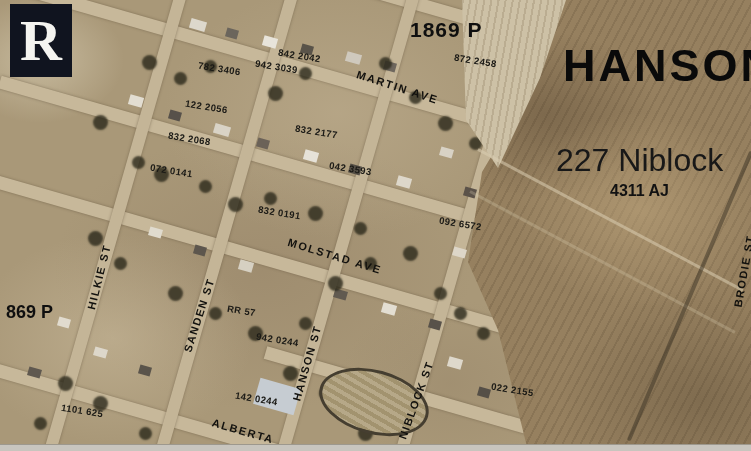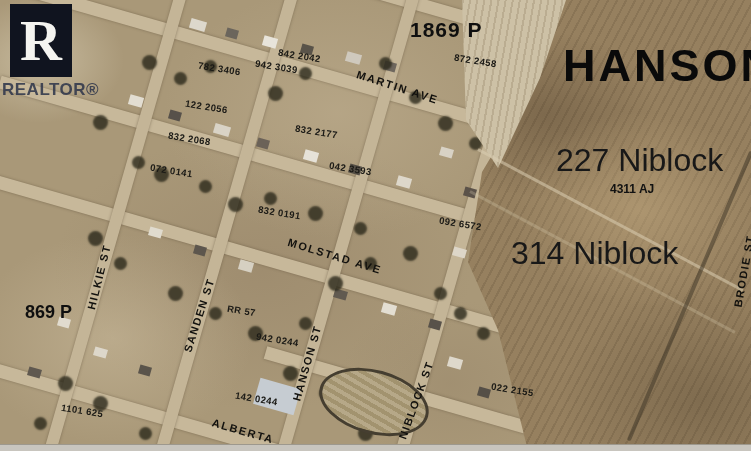--- a/index.html
+++ b/index.html
@@ -47,21 +47,21 @@
     background:#c8c5be;border-top:1px solid #9d988d;z-index:5;}
   
   .lbl{position:absolute;color:#161616;white-space:nowrap;z-index:6;}
   .pl{font-size:9.5px;font-weight:bold;letter-spacing:.4px;transform:rotate(9deg);color:#1b1a16;}
   .slh{font-size:11px;font-weight:bold;letter-spacing:1.8px;color:#12110e;}
   .slv{font-size:11px;font-weight:bold;letter-spacing:1.5px;color:#12110e;}
   .big-town{font-size:45px;font-weight:bold;letter-spacing:3px;color:#0a0a0a;}
   .listing{font-size:32px;color:#181818;}
   .plan-big{font-size:21px;font-weight:bold;letter-spacing:1px;color:#0f0f0f;}
   .plan-mid{font-size:18px;font-weight:bold;color:#0f0f0f;}
-  .plan-sm{font-size:12px;font-weight:bold;color:#121212;}
+  .plan-sm{font-size:16px;font-weight:bold;color:#121212;}
   
   #logo-box{position:absolute;left:10px;top:4px;width:62px;height:73px;background:#10141f;
     z-index:8;display:flex;align-items:center;justify-content:center;}
   #logo-letter{font-family:"Liberation Serif",serif;font-weight:bold;font-size:58px;
     color:#f4f4f0;line-height:1;}
   #logo-text{position:absolute;left:2px;top:80px;font-size:17px;font-weight:bold;
     letter-spacing:.5px;color:rgba(48,55,75,.88);z-index:8;}
 </style>
 </head>
 <body>
@@ -152,24 +152,23 @@
     740px 250px 1px 1px rgba(70,62,44,.85),715px 270px 1px 1px rgba(70,62,44,.85),
     705px 335px 1px 1px rgba(70,62,44,.85),690px 365px 1px 1px rgba(70,62,44,.85)" style2=""></div>
 
   <div id="oval"></div>
 
   <div id="bottom-strip"></div>
 
   <div class="lbl big-town" style="left:563px;top:40px">HANSON</div>
 
   <div class="lbl listing" style="left:556px;top:142px">227 Niblock</div>
-  <div class="lbl listing" style="left:511px;top:235px">314 Niblock</div>
 
   <div class="lbl plan-big" style="left:410px;top:18px">1869 P</div>
-  <div class="lbl plan-mid" style="left:25px;top:302px">869 P</div>
+  <div class="lbl plan-mid" style="left:6px;top:302px">869 P</div>
   <div class="lbl plan-sm" style="left:610px;top:182px">4311 AJ</div>
 
   <div class="lbl slh" style="left:355px;top:81px;transform:rotate(18deg)">MARTIN AVE</div>
   <div class="lbl slh" style="left:286px;top:250px;transform:rotate(17deg)">MOLSTAD AVE</div>
   <div class="lbl slv" style="left:307px;top:363px;transform:translate(-50%,-50%) rotate(-74deg)">HANSON ST</div>
   <div class="lbl slv" style="left:416px;top:400px;transform:translate(-50%,-50%) rotate(-70deg)">NIBLOCK ST</div>
   <div class="lbl slv" style="left:199px;top:315px;transform:translate(-50%,-50%) rotate(-72deg)">SANDEN ST</div>
   <div class="lbl slv" style="left:99px;top:277px;transform:translate(-50%,-50%) rotate(-76deg)">HILKIE ST</div>
   <div class="lbl slh" style="left:211px;top:425px;transform:rotate(16deg)">ALBERTA</div>
   <div class="lbl slv" style="left:744px;top:271px;transform:translate(-50%,-50%) rotate(-80deg)">BRODIE ST</div>
@@ -187,15 +186,14 @@
   <div class="lbl pl" style="left:439px;top:218px">092 6572</div>
   <div class="lbl pl" style="left:256px;top:334px">942 0244</div>
   <div class="lbl pl" style="left:235px;top:393px">142 0244</div>
   <div class="lbl pl" style="left:491px;top:384px">022 2155</div>
   <div class="lbl pl" style="left:61px;top:405px">1101 625</div>
   <div class="lbl pl" style="left:227px;top:305px">RR 57</div>
 
   <div id="logo-box">
     <span id="logo-letter">R</span>
   </div>
-  <div id="logo-text">REALTOR®</div>
 
 </div>
 
 </body></html>

